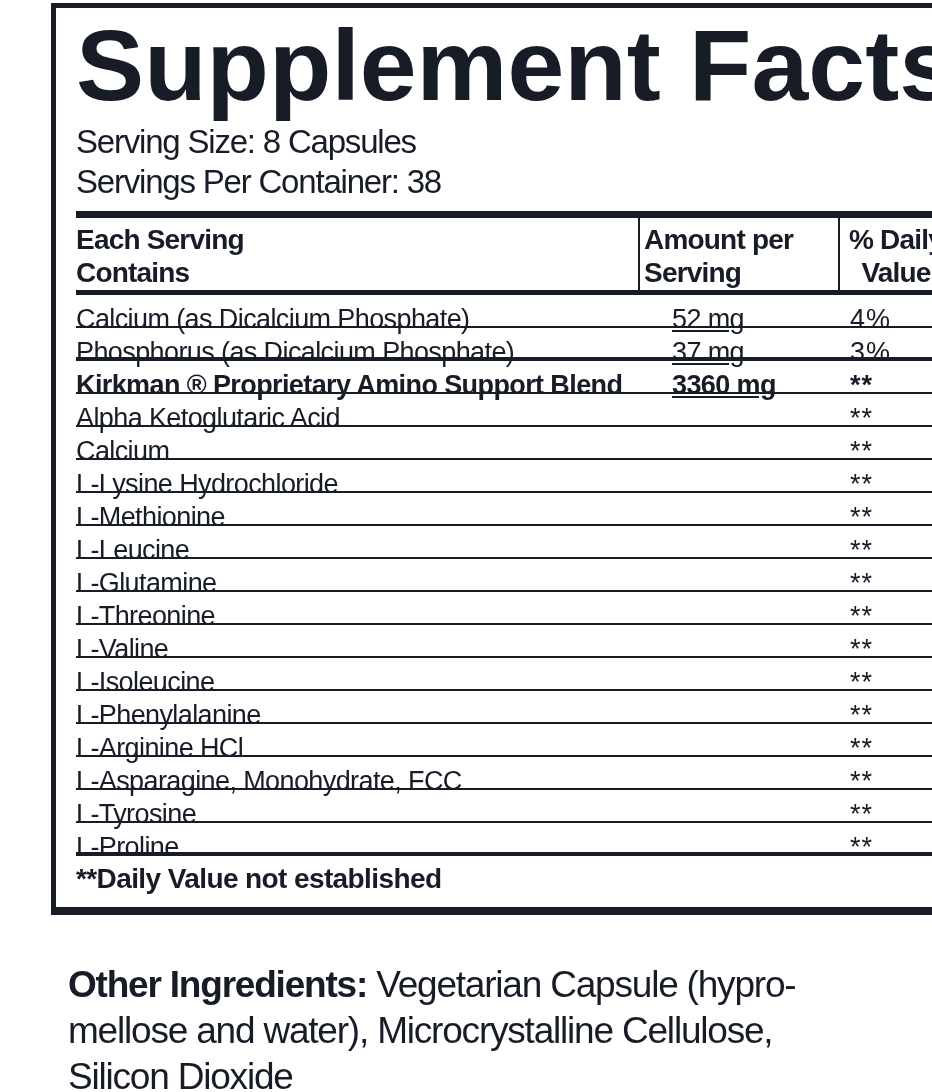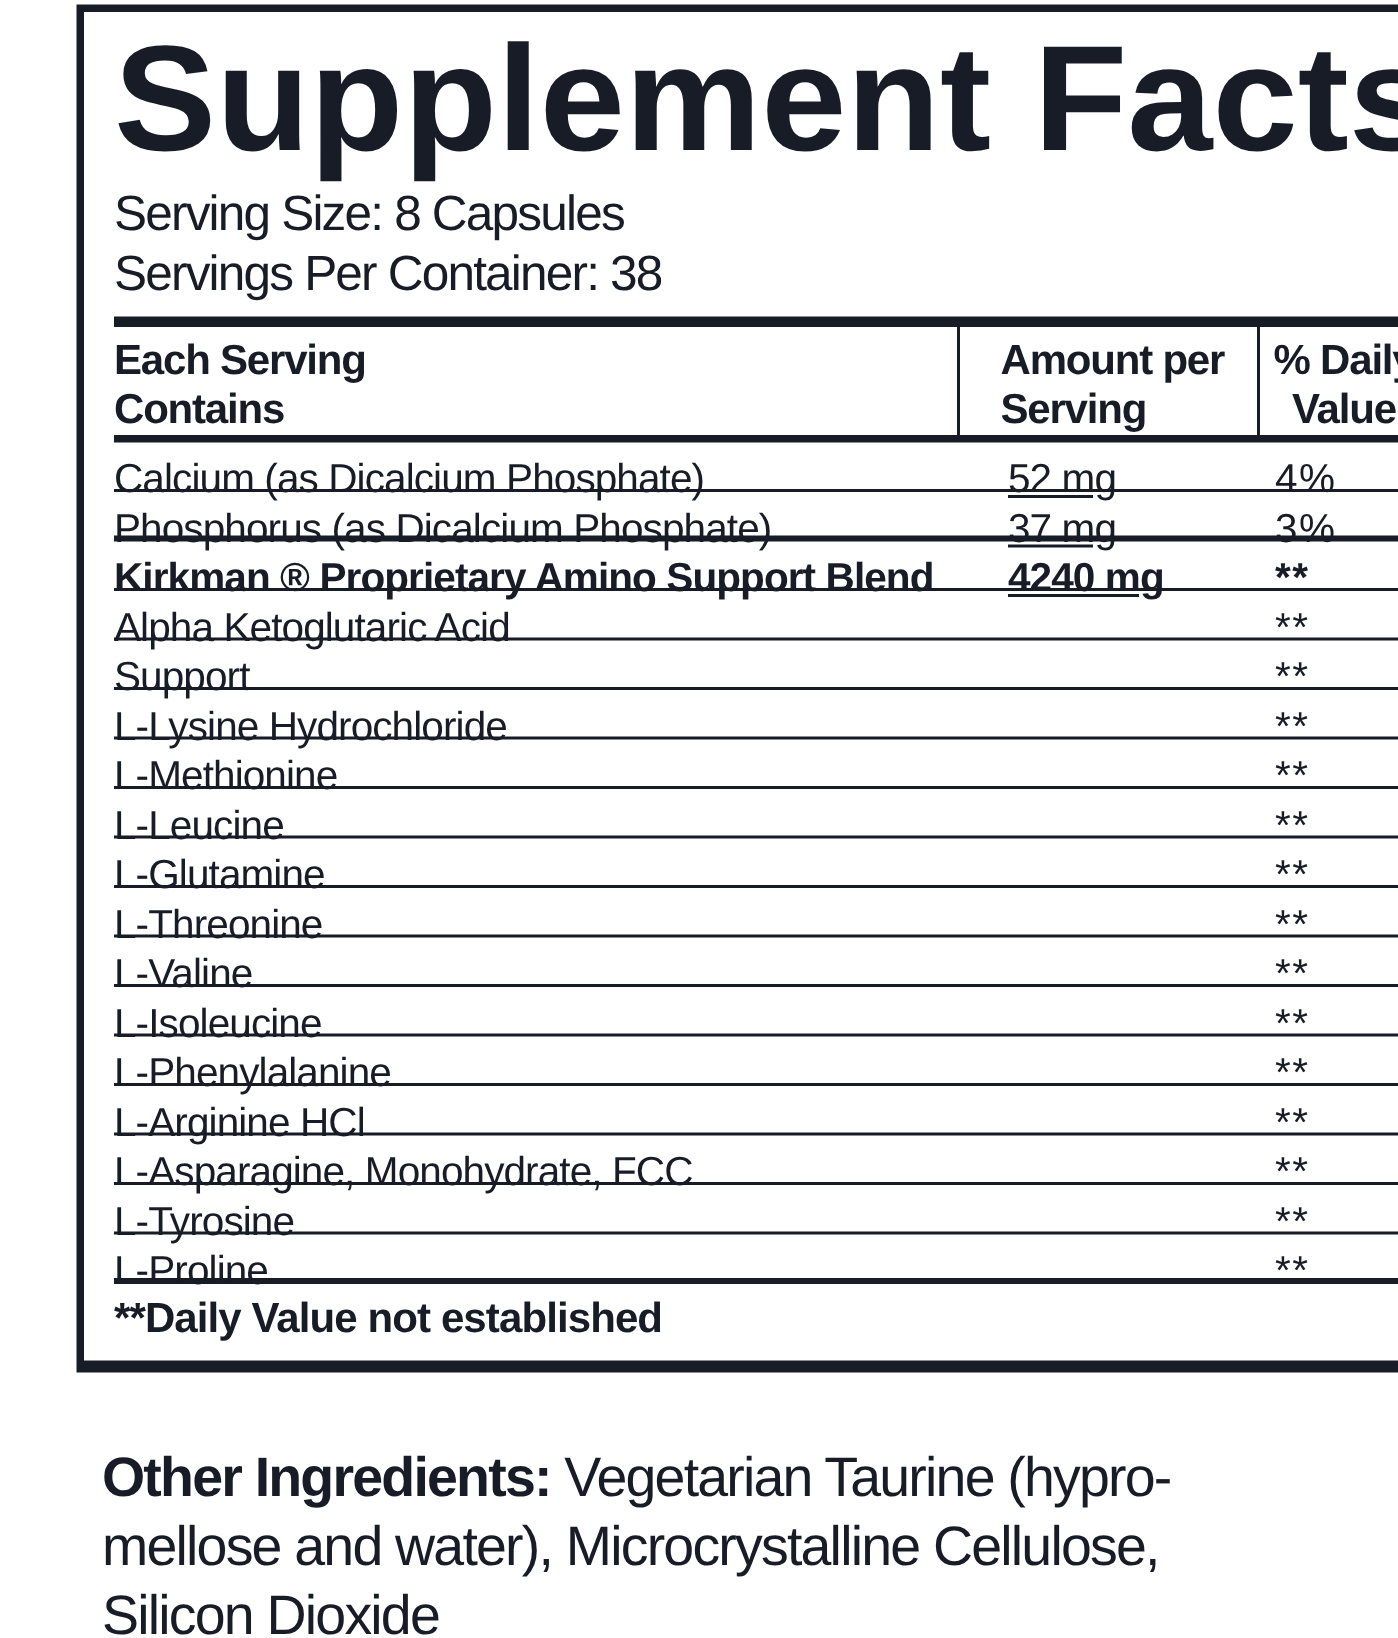--- a/index.html
+++ b/index.html
@@ -33,21 +33,21 @@
 
   .rule-heavy { height: 7px; background: var(--ink); margin-top: 9px; }
   .rule-header { height: 5px; background: var(--ink); }
 
   .header-row { display: flex; height: 72px; }
   .header-row .hc {
     font-weight: bold; font-size: 28px; line-height: 33px;
     letter-spacing: -0.8px; padding-top: 5px;
   }
   .h-col1 { flex: 1; }
-  .h-col2 { width: 200px; border-left: 2px solid var(--ink); padding-left: 27px; }
+  .h-col2 { width: 200px; border-left: 2px solid var(--ink); padding-left: 4px; }
   .h-col3 { width: 114px; border-left: 2px solid var(--ink); text-align: center; }
 
   .t-row {
     display: flex; align-items: flex-start;
     height: 33px; border-bottom: 2px solid var(--ink);
     font-size: 27px; line-height: 31px; letter-spacing: -0.6px;
     padding-top: 9px;
   }
   .t-row.thick { border-bottom-width: 4px; height: 33px; }
   .t-row.bold { font-weight: bold; }
@@ -107,32 +107,32 @@
       </div>
 
       <div class="t-row thick">
         <span class="name">Phosphorus (as Dicalcium Phosphate)</span>
         <span class="amount">37 mg</span>
         <span class="dv">3%</span>
       </div>
 
       <div class="t-row bold">
         <span class="name">Kirkman ® Proprietary Amino Support Blend</span>
-        <span class="amount">4240 mg</span>
+        <span class="amount">3360 mg</span>
         <span class="dv">**</span>
       </div>
 
       <div class="t-row">
         <span class="name">Alpha Ketoglutaric Acid</span>
         <span class="amount"></span>
         <span class="dv">**</span>
       </div>
 
       <div class="t-row">
-        <span class="name">Support</span>
+        <span class="name">Calcium</span>
         <span class="amount"></span>
         <span class="dv">**</span>
       </div>
 
       <div class="t-row">
         <span class="name">L-Lysine Hydrochloride</span>
         <span class="amount"></span>
         <span class="dv">**</span>
       </div>
 
@@ -200,18 +200,18 @@
         <span class="name">L-Proline</span>
         <span class="amount"></span>
         <span class="dv">**</span>
       </div>
     </div>
 
     <div class="footnote">**Daily Value not established</div>
   </div>
 
   <div class="other-ingredients">
-    <div><span class="b">Other Ingredients:</span><span> Vegetarian Taurine (hypro-</span></div>
+    <div><span class="b">Other Ingredients:</span><span> Vegetarian Capsule (hypro-</span></div>
     <div>mellose and water), Microcrystalline Cellulose,</div>
     <div>Silicon Dioxide</div>
   </div>
 
 </div>
 
 </body></html>

